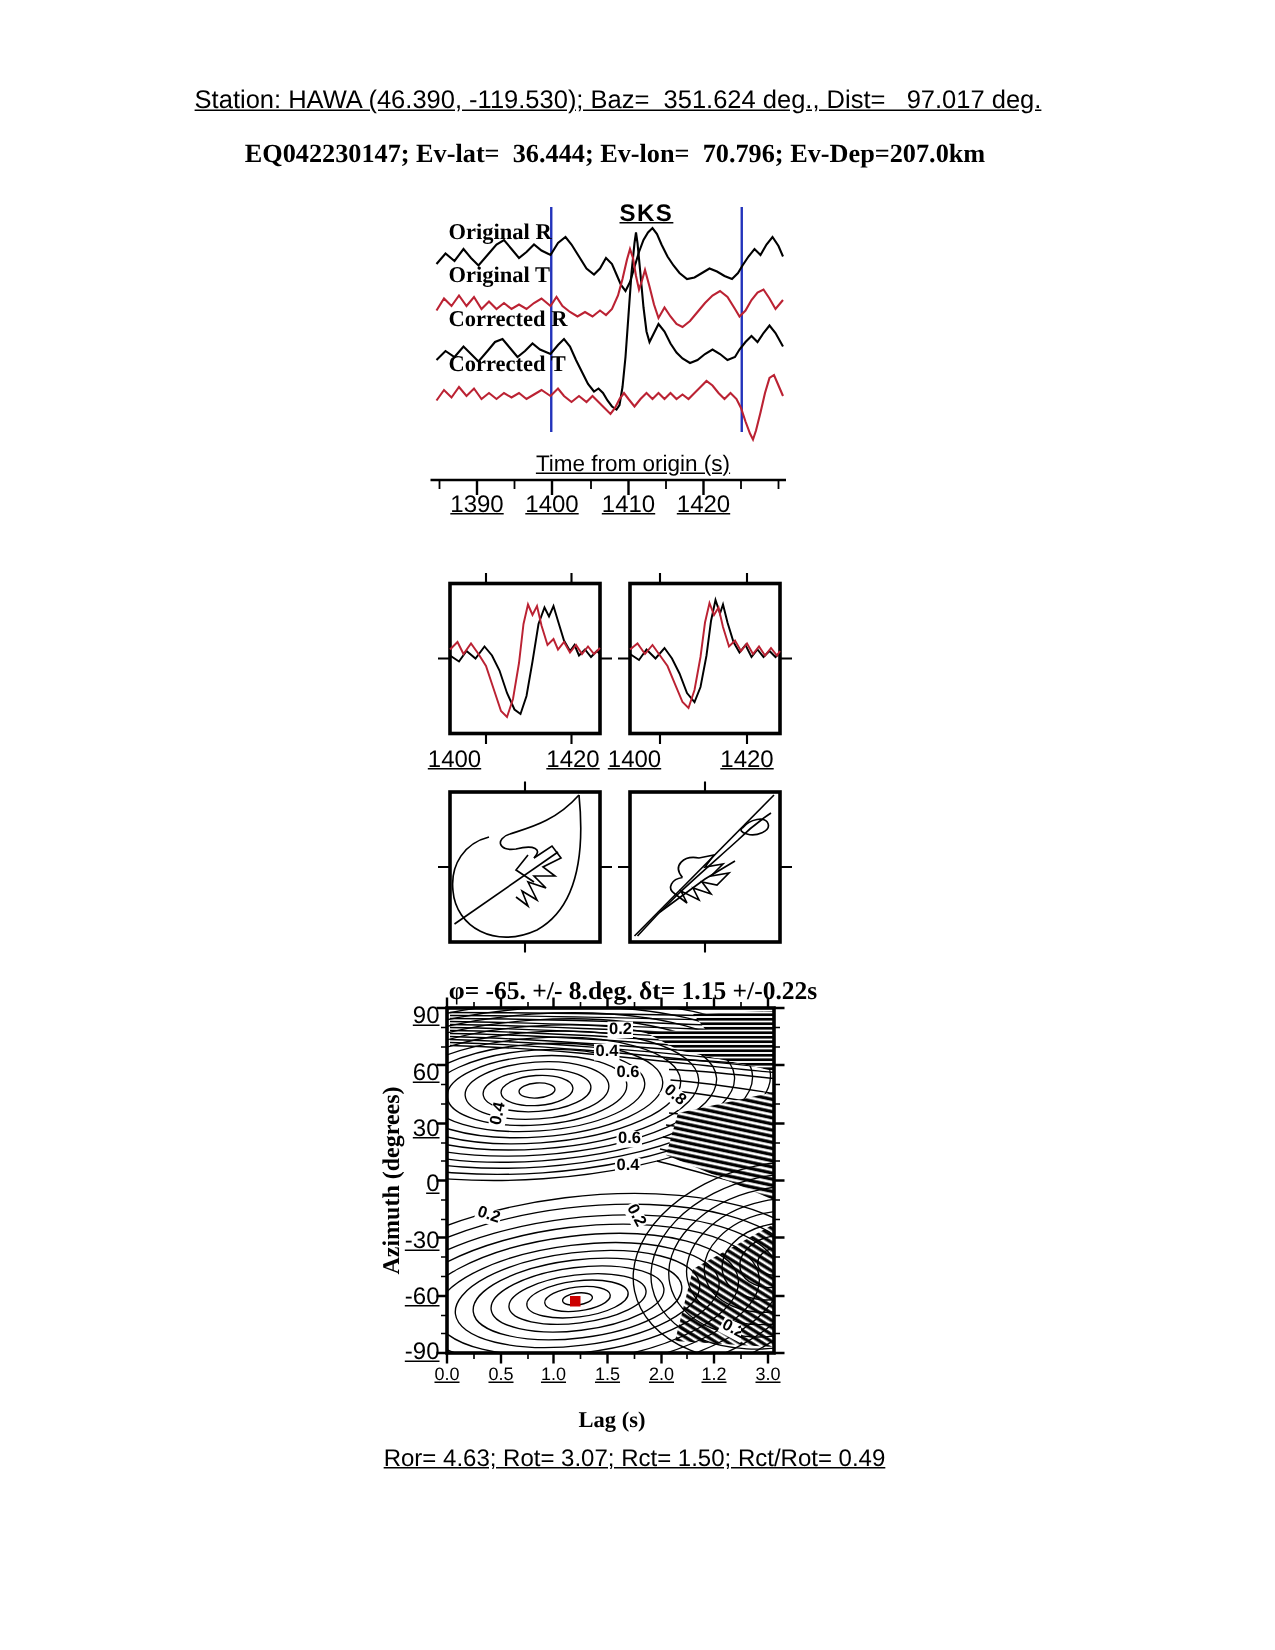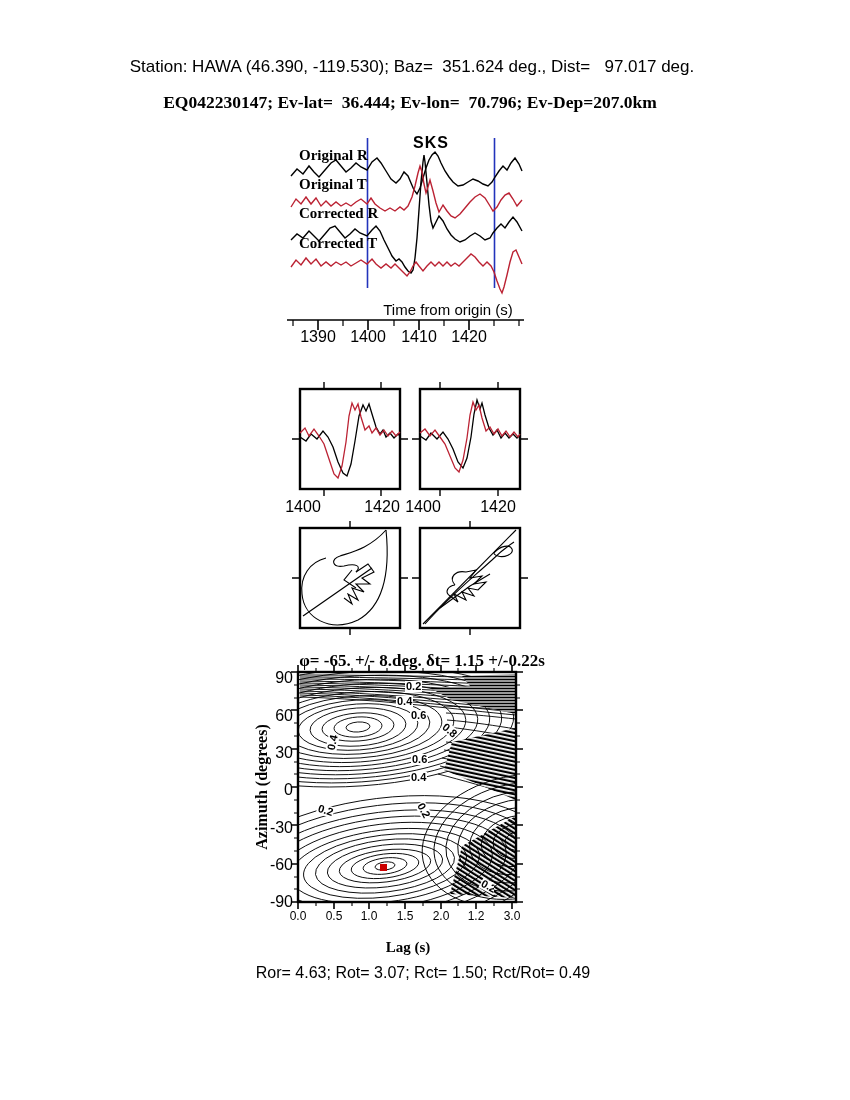--- a/index.html
+++ b/index.html
@@ -1,27 +1,27 @@
 <!DOCTYPE html>
 <html><head>
 <meta charset="utf-8">
 <style>
   html,body{margin:0;padding:0;background:#ffffff;}
   #page{position:relative;width:850px;height:1100px;background:#fff;overflow:hidden;
         font-family:"Liberation Sans",sans-serif;color:#000;}
   .abs{position:absolute;}
   .pre{white-space:pre;}
-  .sans{font-family:"Liberation Sans",sans-serif;}
+  .sans{font-family:"Liberation Sans",sans-serif;text-decoration:underline;}
   .serifb{font-family:"Liberation Serif",serif;font-weight:bold;}
   .ctr{text-align:center;}
   .title1{top:57px;left:0;width:824px;font-size:17px;}
   .title2{top:92px;left:0;width:820px;font-size:17.5px;}
   .tracelab{left:299px;font-size:15px;}
   .sks{left:413px;top:134px;font-size:16px;font-weight:bold;color:#000000;letter-spacing:1px;}
-  .taxlab{left:348px;top:301px;width:200px;font-size:15px;}
+  .taxlab{left:322px;top:301px;width:200px;font-size:15px;}
   .ttick{top:328px;width:50px;font-size:16px;text-align:center;}
   .btick{top:498px;width:52px;font-size:16px;text-align:center;}
   .phit{top:651px;left:287px;width:270px;font-size:17px;}
   .azlab{left:262px;top:787px;font-size:16px;transform:translate(-50%,-50%) rotate(-90deg);white-space:nowrap;}
   .ytick{left:243px;width:50px;font-size:16px;text-align:right;}
   .xtick{top:909px;width:44px;font-size:12px;text-align:center;}
   .laglab{top:939px;left:308px;width:200px;font-size:15px;}
   .footer{top:964px;left:0;width:846px;font-size:16px;}
   #clabels{left:298px;top:672px;width:196px;height:230px;overflow:hidden;z-index:3;}
   .clab{position:absolute;font-size:11px;line-height:11px;background:#fff;padding:0 1px;font-weight:bold;font-family:"Liberation Sans",sans-serif;}

